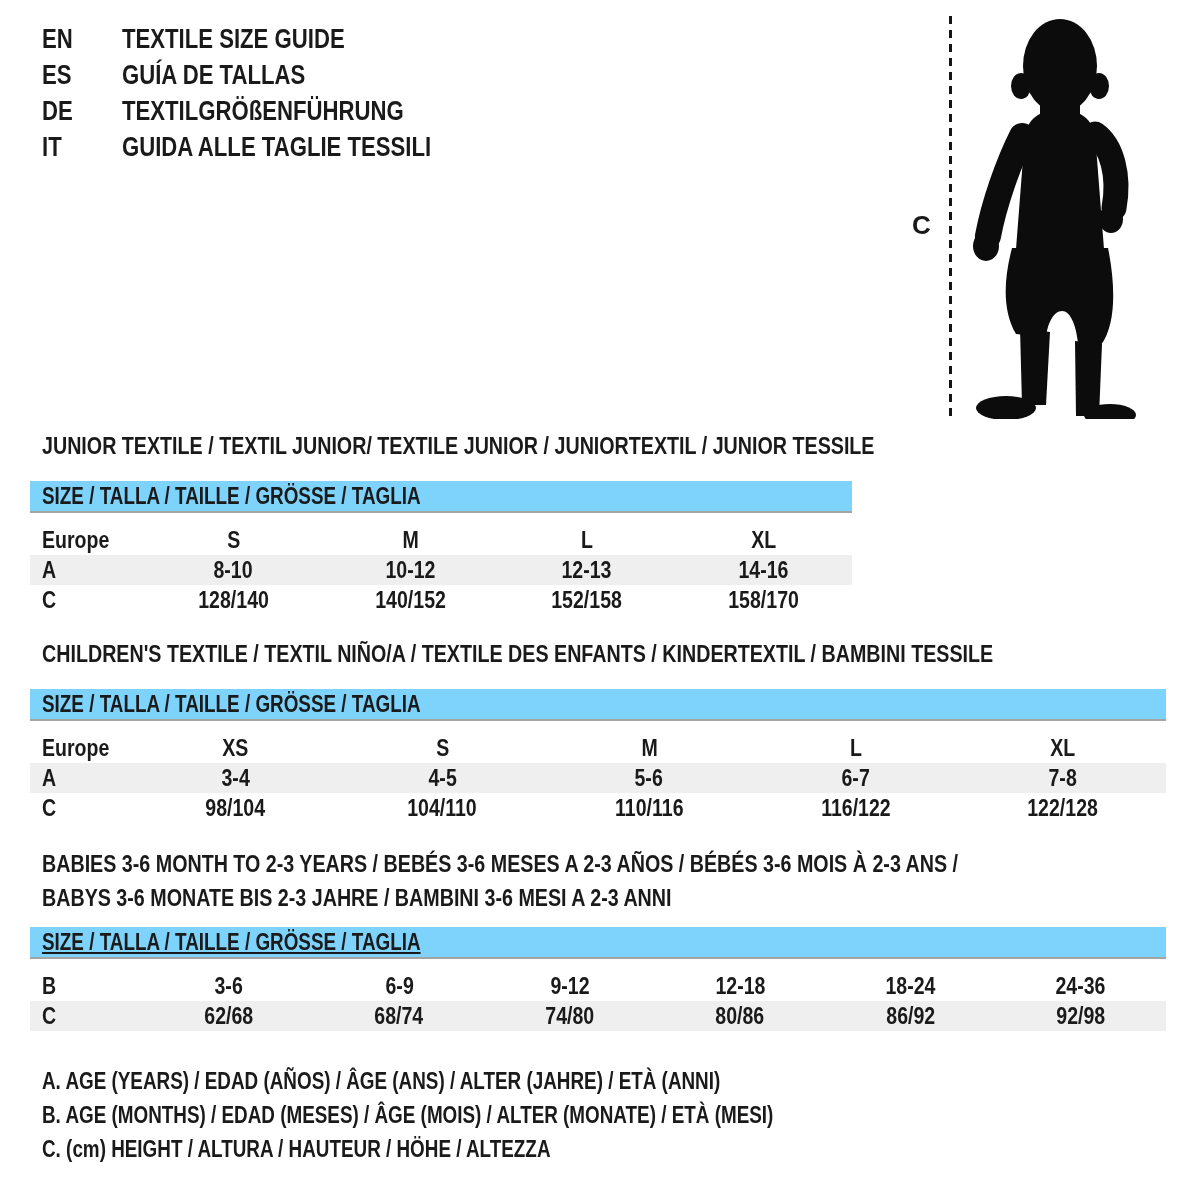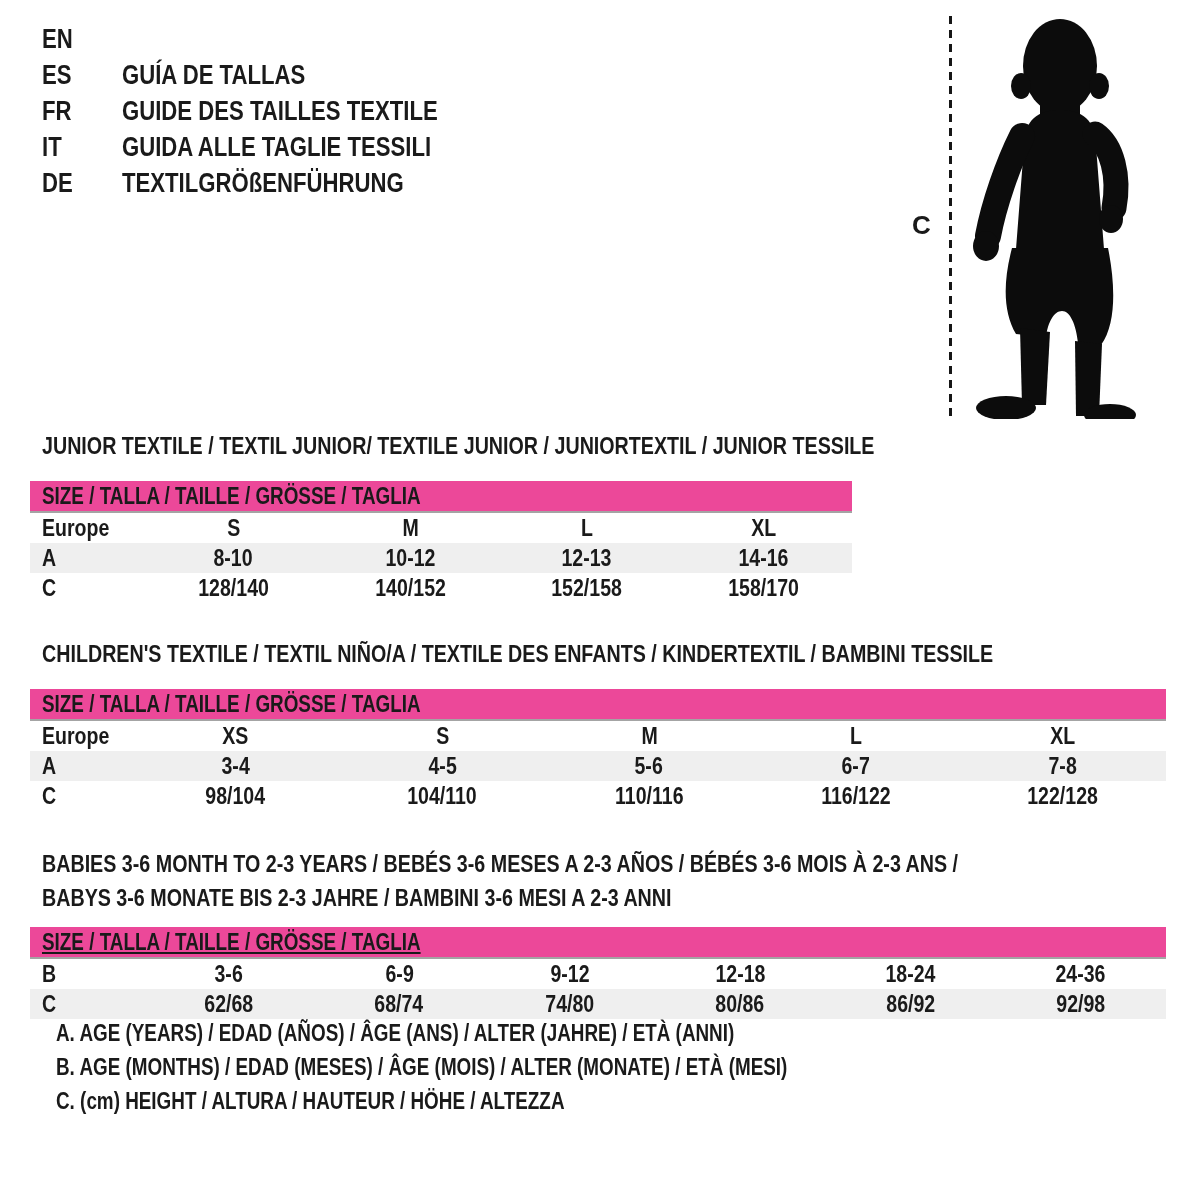--- a/index.html
+++ b/index.html
@@ -24,63 +24,60 @@
   .toddler{position:absolute;left:62px;top:0;width:180px;height:405px;}
 
   
   .sec{position:absolute;left:30px;}
   #sec-junior{top:433px;width:822px;}
   #sec-children{top:641px;width:1136px;}
   #sec-babies{top:847px;width:1136px;text-decoration:underline;}
   .sec-title{margin:0 0 0 12px;font-size:24px;line-height:26px;text-align:center;}
   .sec-title-2l{margin:0 0 0 12px;font-size:24px;line-height:34px;}
 
-  .size-bar{margin-top:22px;height:32px;box-sizing:border-box;background:#ec4899;
+  .size-bar{margin-top:22px;height:32px;box-sizing:border-box;background:#7dd3fc;
     border-bottom:2px solid #a4a4a4;padding-left:12px;display:flex;align-items:center;
     font-size:23px;}
   #sec-babies .size-bar{margin-top:12px;}
 
-  .size-table{width:100%;border-collapse:collapse;table-layout:fixed;}
+  .size-table{width:100%;border-collapse:collapse;table-layout:fixed;margin-top:12px;}
   .size-table td{height:30px;text-align:center;font-size:23px;padding:0;vertical-align:middle;}
   .size-table td.lbl{text-align:left;padding-left:12px;}
   .size-table td .cx{transform:scaleX(0.85);transform-origin:50% 50%;}
   .size-table td.lbl .cx{transform-origin:0 50%;}
   tr.shaded td{background:#efefef;}
   .t5 col.c-label{width:14%;}
   .t6 col.c-label{width:9%;}
   .t7 col.c-label{width:10%;}
 
   
-  .legend{position:absolute;left:42px;top:1016px;margin-left:14px;}
+  .legend{position:absolute;left:42px;top:1064px;}
   .legend-line{height:34px;font-size:23px;display:flex;align-items:center;}
 </style>
 </head>
 <body>
 
 <div class="page">
 
   <div class="lang-list">
     <div class="lang-row">
       <span class="lang-code"><span class="cx">EN</span></span>
+      <span class="lang-label"><span class="cx">TEXTILE SIZE GUIDE</span></span>
     </div>
     <div class="lang-row">
       <span class="lang-code"><span class="cx">ES</span></span>
       <span class="lang-label"><span class="cx">GUÍA DE TALLAS</span></span>
     </div>
     <div class="lang-row">
-      <span class="lang-code"><span class="cx">FR</span></span>
-      <span class="lang-label"><span class="cx">GUIDE DES TAILLES TEXTILE</span></span>
+      <span class="lang-code"><span class="cx">DE</span></span>
+      <span class="lang-label"><span class="cx">TEXTILGRÖßENFÜHRUNG</span></span>
     </div>
     <div class="lang-row">
       <span class="lang-code"><span class="cx">IT</span></span>
       <span class="lang-label"><span class="cx">GUIDA ALLE TAGLIE TESSILI</span></span>
-    </div>
-    <div class="lang-row">
-      <span class="lang-code"><span class="cx">DE</span></span>
-      <span class="lang-label"><span class="cx">TEXTILGRÖßENFÜHRUNG</span></span>
     </div>
   </div>
 
   <div class="figure">
     <span class="measure-label">C</span>
     <div class="dash-line"></div>
     <svg class="toddler" viewBox="0 0 180 405" xmlns="http://www.w3.org/2000/svg">
       <g fill="#0c0c0c" stroke="none">
         <ellipse cx="98" cy="52" rx="37" ry="47"></ellipse>
         <ellipse cx="59" cy="72" rx="10" ry="13"></ellipse>

